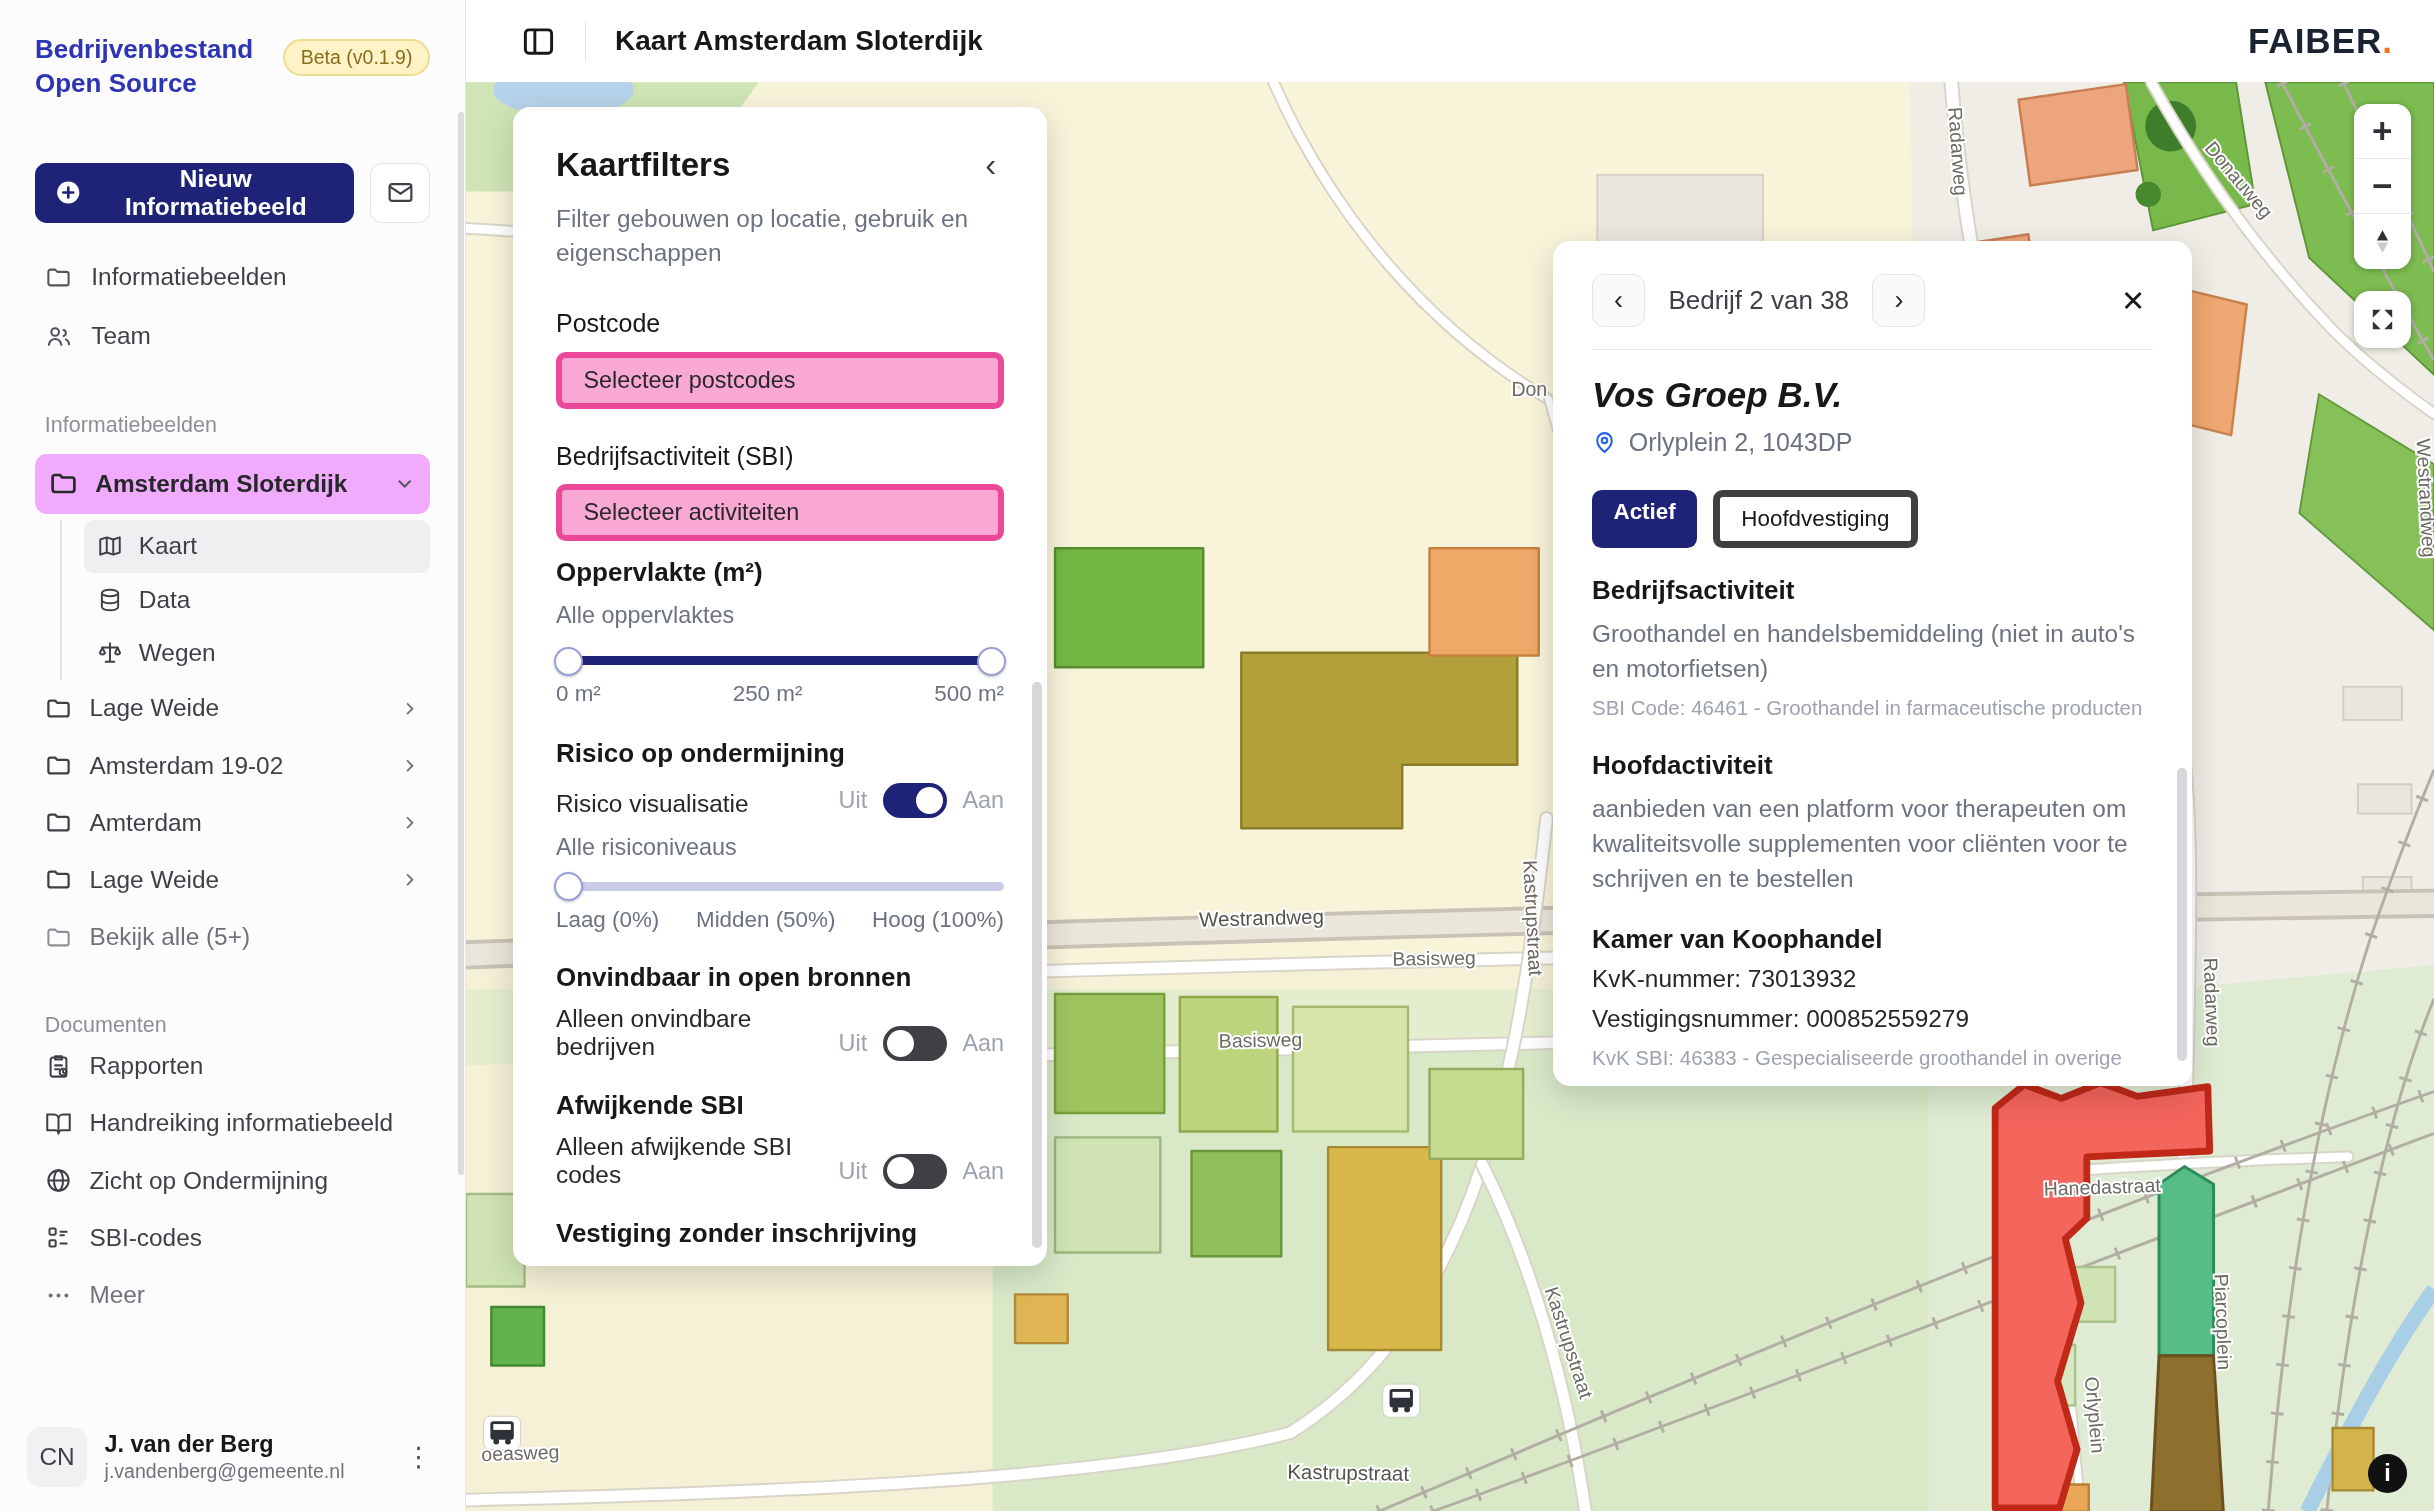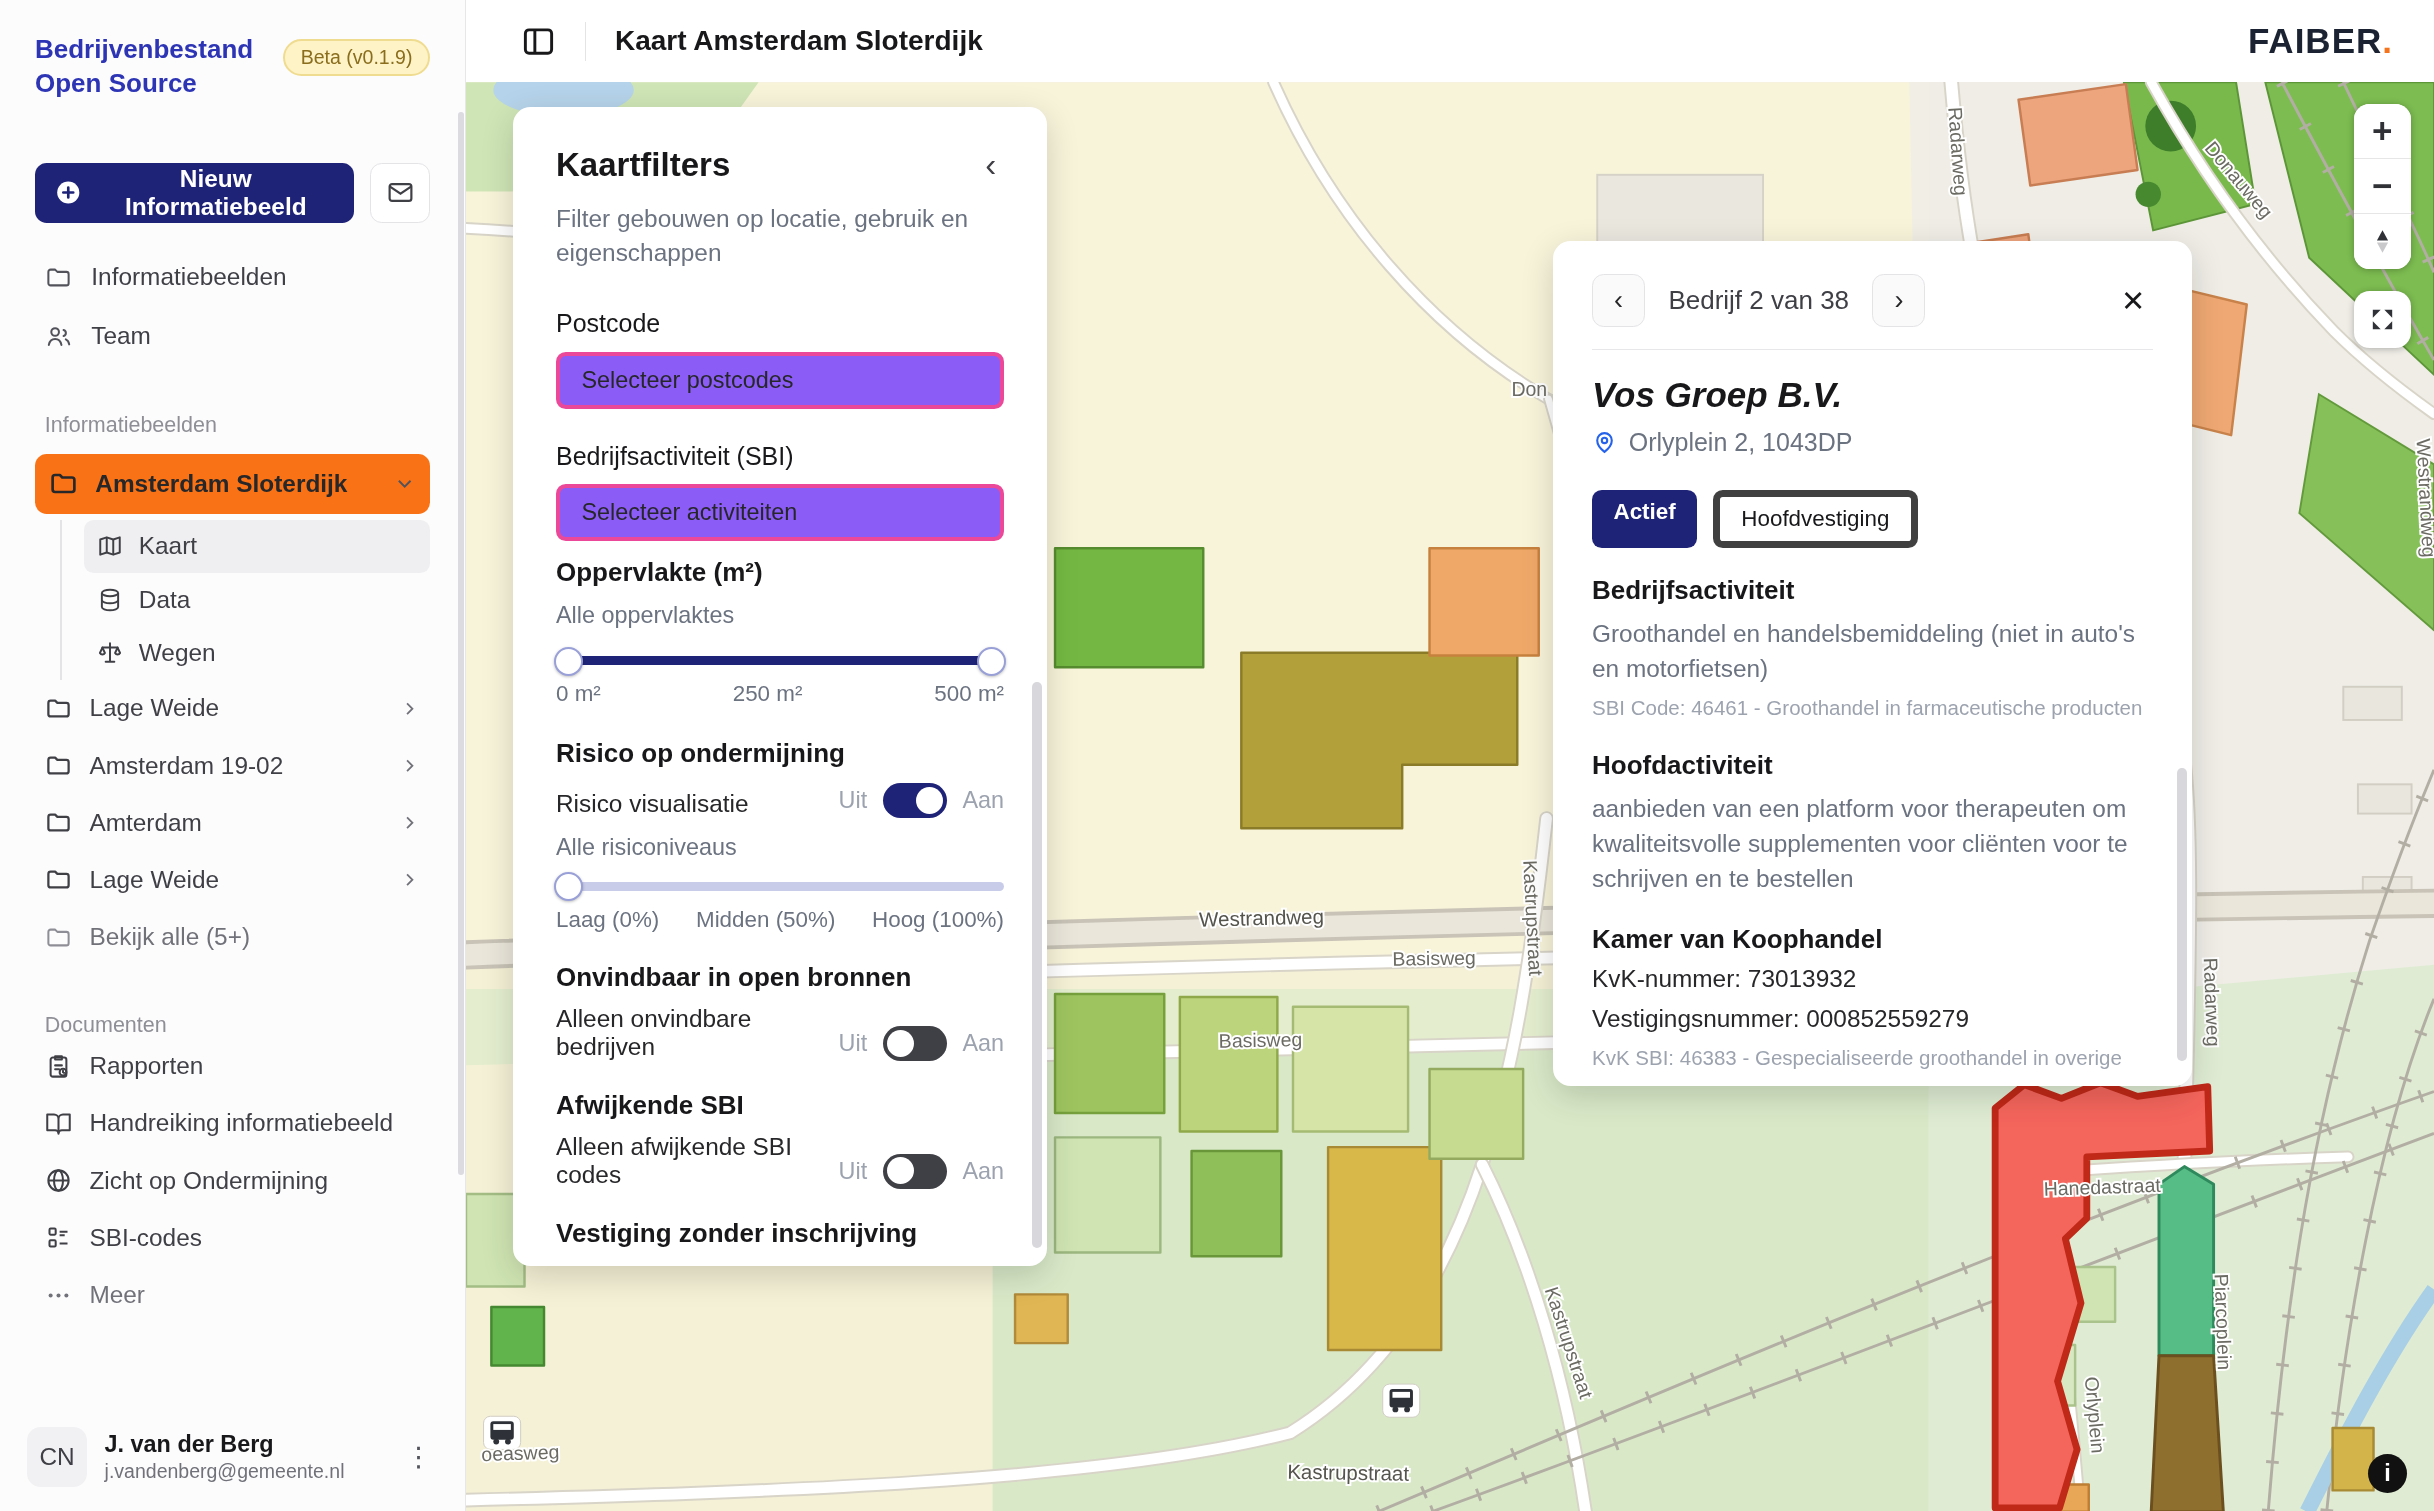--- a/index.html
+++ b/index.html
@@ -15,21 +15,21 @@
                 background:#fdf3c6; border:2px solid #f0dc90; border-radius:974px; padding:4.9px 15.6px; white-space:nowrap; }
   .new-row { display:flex; gap:15.6px; margin-top:62px; align-items:stretch; }
   .new-btn { flex:1; display:flex; align-items:center; gap:15.6px; background:#1f2377; color:#fff;
              border:none; border-radius:11.7px; font-size:24.4px; font-weight:600; padding:0 19.5px; height:60px; cursor:pointer; }
   .mail-btn { width:60px; height:60px; background:#fff; border:1px solid #e4e4e7; border-radius:11.7px;
               display:flex; align-items:center; justify-content:center; cursor:pointer; color:#3f3f46; }
   .nav { margin-top:25px; }
   .nav-item { display:flex; align-items:center; gap:19.5px; padding:15.6px 9.8px; font-size:24.4px; color:#3f3f46; border-radius:9.8px; cursor:pointer; }
   .nav-item svg { flex:0 0 auto; }
   .section-label { margin-top:47px; font-size:21.5px; color:#8e8e96; padding-left:9.8px; }
-  .tree-parent { margin-top:15.6px; display:flex; align-items:center; gap:17.6px; background:#f97316;
+  .tree-parent { margin-top:15.6px; display:flex; align-items:center; gap:17.6px; background:#f0abfc;
                  border-radius:11.7px; padding:15.6px 13.7px; font-size:24.4px; font-weight:700; color:#27272a; cursor:pointer; }
   .tree-parent .chev { margin-left:auto; color:#52525b; }
   .tree-kids { border-left:2px solid #e4e4e7; margin-left:25px; padding-left:21.5px; margin-top:5.9px; }
   .tree-kid { display:flex; align-items:center; gap:15.6px; padding:12.7px 13.7px; font-size:24.4px; color:#3f3f46; border-radius:9.8px; cursor:pointer; }
   .tree-kid.active { background:#efeff1; }
   .folder-row { display:flex; align-items:center; gap:17.6px; padding:14.6px 9.8px; font-size:24.4px; color:#3f3f46; cursor:pointer; }
   .folder-row .chev { margin-left:auto; color:#71717a; }
   .folder-row.muted { color:#71717a; }
   .doc-row { display:flex; align-items:center; gap:17.6px; padding:14.6px 9.8px; font-size:24.4px; color:#3f3f46; cursor:pointer; }
   .doc-row.muted { color:#71717a; }
@@ -68,21 +68,21 @@
 
   
   .filter-panel { position:absolute; left:47px; top:25px; width:534px; height:1159px; background:#fff; border-radius:17.6px;
                   box-shadow:0 9.8px 33px rgba(0,0,0,.16); padding:39px 43px; overflow:hidden; z-index:15; }
   .fp-titlerow { display:flex; align-items:flex-start; }
   .fp-title { font-size:33px; font-weight:700; }
   .fp-collapse { margin-left:auto; font-size:33px; color:#3f3f46; cursor:pointer; line-height:1; padding:2px 7.8px; }
   .fp-sub { margin-top:17.6px; font-size:24.4px; line-height:1.4; color:#6b7280; max-width:439px; }
   .fp-label { margin-top:39px; font-size:25px; font-weight:500; color:#18181b; }
   .fp-label.tight { margin-top:33px; }
-  .fp-select { margin-top:13.7px; height:57px; border:4px solid #ec4899; background:#8b5cf6; border-radius:9.8px;
+  .fp-select { margin-top:13.7px; height:57px; border:6px solid #ec4899; background:#f9a8d4; border-radius:9.8px;
                display:flex; align-items:center; padding-left:21.5px; font-size:23.4px; color:#27272a; cursor:pointer; }
   .fp-heading { margin-top:16px; font-size:26px; font-weight:600; }
   .fp-subgray { margin-top:13.7px; font-size:23.4px; color:#6b7280; }
   .slider { position:relative; margin-top:17.6px; height:27px; }
   .slider .track { position:absolute; top:9.8px; left:0; right:0; height:8.8px; border-radius:4.9px; background:#c9cce8; }
   .slider .fill { position:absolute; top:9.8px; height:8.8px; border-radius:4.9px; background:#1f2377; }
   .slider .handle { position:absolute; top:0; width:29px; height:29px; border-radius:50%; background:#fff;
                     border:2px solid #99a0d8; box-shadow:0 1px 2.9px rgba(0,0,0,.25); cursor:pointer; }
   .scale-row { display:flex; justify-content:space-between; margin-top:7.8px; font-size:22.4px; color:#6b7280; }
   .toggle-row { display:flex; align-items:flex-end; margin-top:13.7px; }

